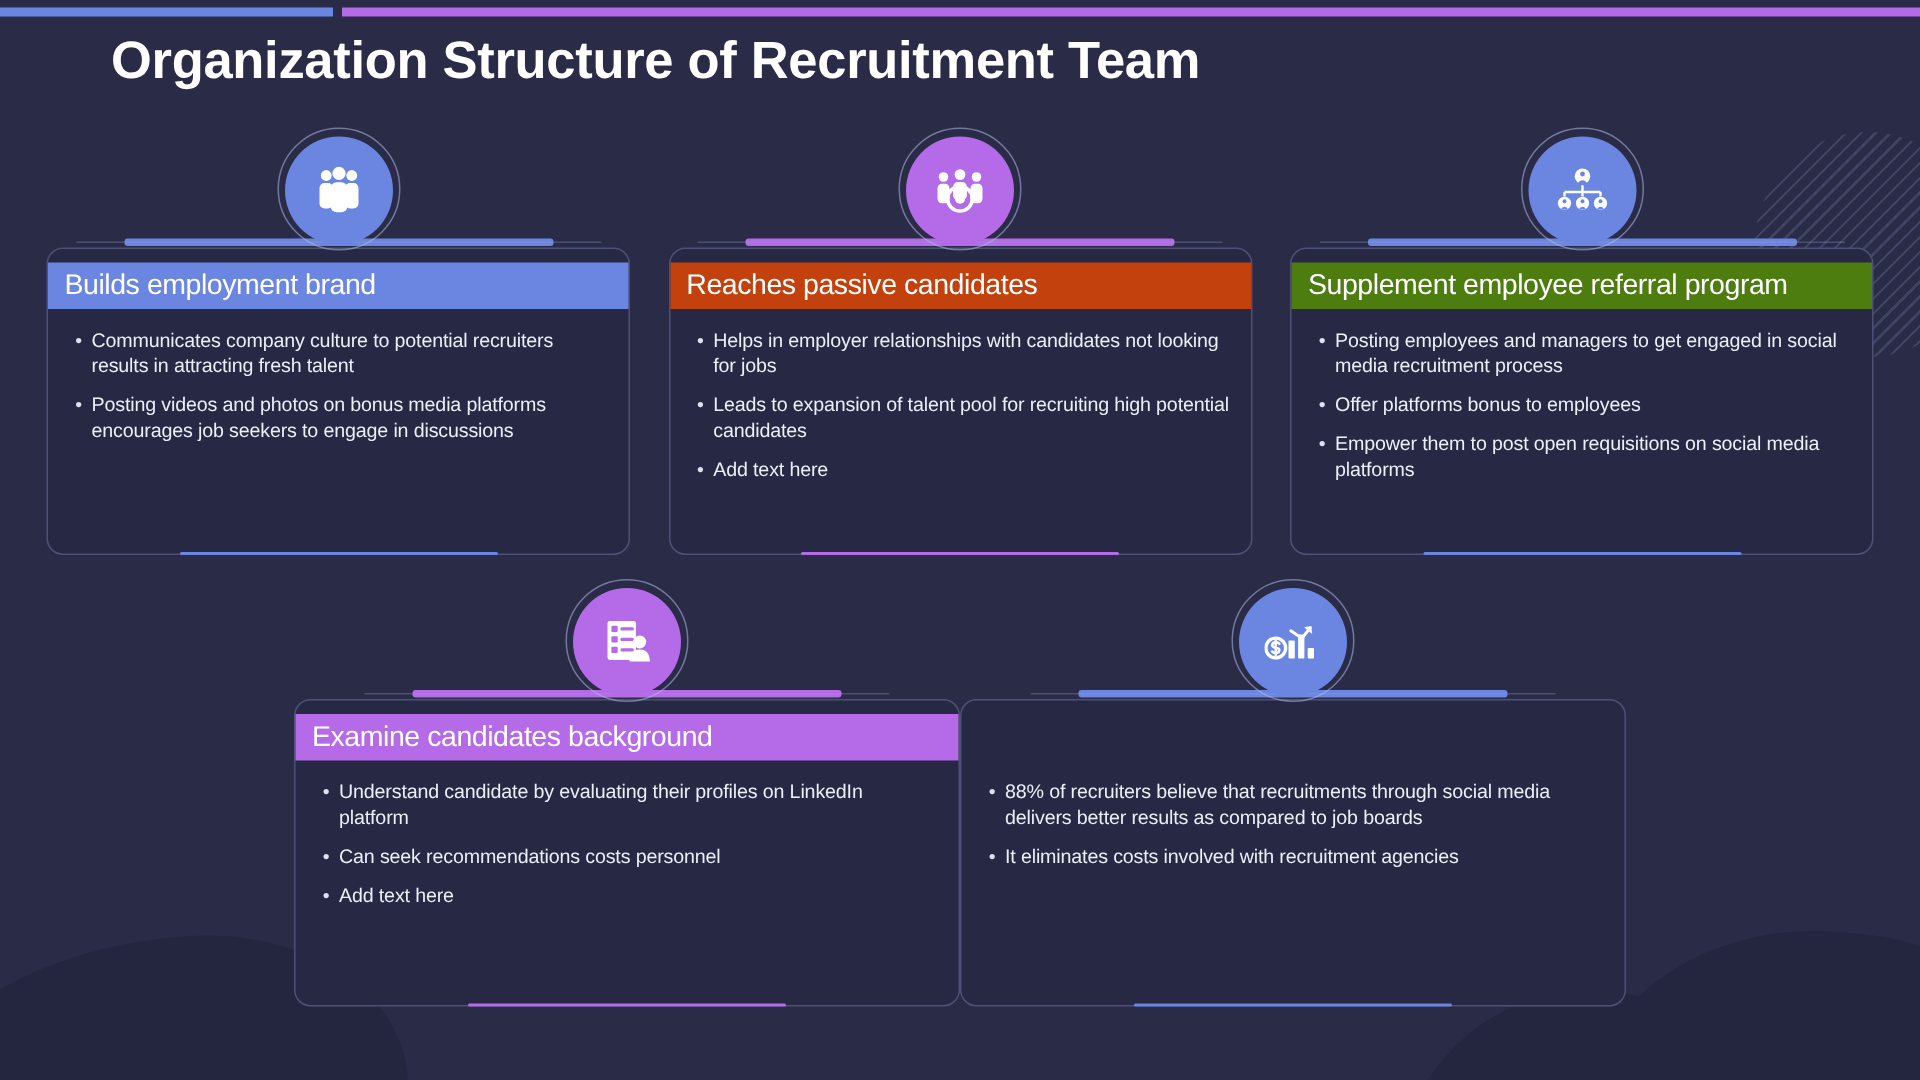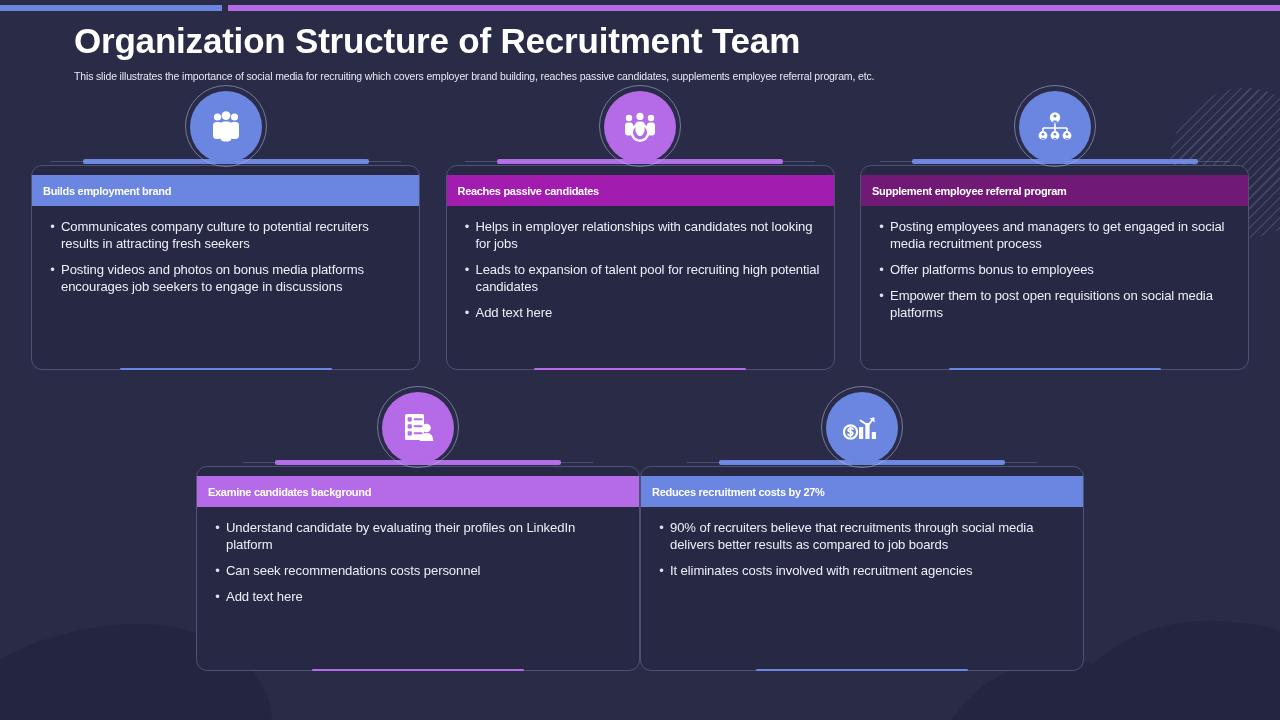--- a/index.html
+++ b/index.html
@@ -168,22 +168,22 @@
     position: absolute;
     top: 9px;
     left: 0;
     right: 0;
     height: 31px;
     display: flex;
     align-items: center;
     padding-left: 11px;
   }
   .card-head-text {
-    font-size: 11px;
-    font-weight: bold;
+    font-size: 19px;
+    font-weight: normal;
     color: #ffffff;
     letter-spacing: -0.3px;
     white-space: nowrap;
   }
 
   
   .bullets {
     position: absolute;
     top: 52px;
     left: 12px;
@@ -227,21 +227,20 @@
   <div class="wave-right2"></div>
   <div class="wave-right"></div>
   <div class="hatch-circle"></div>
 </div>
 
 <div class="topbar blue"></div>
 <div class="topbar purple"></div>
 
 <div class="header">
   <div class="slide-title">Organization Structure of Recruitment Team</div>
-  <div class="slide-subtitle">This slide illustrates the importance of social media for recruiting which covers employer brand building, reaches passive candidates, supplements employee referral program, etc.</div>
 </div>
 
 <div class="row row-top">
 
   <div class="card">
     <div class="cap">
       <div class="stand" style="background:#6b86e0"></div>
       <div class="ring"></div>
       <div class="disc" style="background:#6b86e0">
         <svg width="36" height="32" viewBox="0 0 36 32" fill="#ffffff">
@@ -253,21 +252,21 @@
             <rect x="12.4" y="10.5" width="11.2" height="20" rx="4"></rect>
         </svg>
       </div>
     </div>
     <div class="card-head" style="background:#6b86e0">
       <span class="card-head-text">Builds employment brand</span>
     </div>
     <div class="bullets">
       <div class="bullet">
         <span class="bullet-dot">•</span>
-        <span class="bullet-text">Communicates company culture to potential recruiters results in attracting fresh seekers</span>
+        <span class="bullet-text">Communicates company culture to potential recruiters results in attracting fresh talent</span>
       </div>
       <div class="bullet">
         <span class="bullet-dot">•</span>
         <span class="bullet-text">Posting videos and photos on bonus media platforms encourages job seekers to engage in discussions</span>
       </div>
     </div>
     <div class="card-underline" style="background:#6b86e0"></div>
   </div>
 
   <div class="card">
@@ -280,21 +279,21 @@
             <rect x="3" y="11.5" width="8" height="13" rx="3"></rect>
           <circle cx="29" cy="7" r="3.2"></circle>
             <rect x="25" y="11.5" width="8" height="13" rx="3"></rect>
           <circle cx="18" cy="5.4" r="3.6"></circle>
             <rect x="13.4" y="10.4" width="9.2" height="12" rx="3.2"></rect>
           <circle cx="18" cy="21.5" r="8.2" fill="none" stroke="#ffffff" stroke-width="2.4"></circle>
           <circle cx="18" cy="21.5" r="3.4"></circle>
         </svg>
       </div>
     </div>
-    <div class="card-head" style="background:#a21caf">
+    <div class="card-head" style="background:#c2410c">
       <span class="card-head-text">Reaches passive candidates</span>
     </div>
     <div class="bullets">
       <div class="bullet">
         <span class="bullet-dot">•</span>
         <span class="bullet-text">Helps in employer relationships with candidates not looking for jobs</span>
       </div>
       <div class="bullet">
         <span class="bullet-dot">•</span>
         <span class="bullet-text">Leads to expansion of talent pool for recruiting high potential candidates</span>
@@ -322,21 +321,21 @@
           <path d="M7 26.8 a2.6 2.6 0 0 0 -2.4 1.8 h4.8 a2.6 2.6 0 0 0 -2.4 -1.8z" fill="#6b86e0" stroke="none"></path>
           <circle cx="19" cy="24.5" r="4.4" fill="#ffffff" stroke="none"></circle>
           <circle cx="19" cy="23.2" r="1.3" fill="#6b86e0" stroke="none"></circle>
           <path d="M19 26.8 a2.6 2.6 0 0 0 -2.4 1.8 h4.8 a2.6 2.6 0 0 0 -2.4 -1.8z" fill="#6b86e0" stroke="none"></path>
           <circle cx="31" cy="24.5" r="4.4" fill="#ffffff" stroke="none"></circle>
           <circle cx="31" cy="23.2" r="1.3" fill="#6b86e0" stroke="none"></circle>
           <path d="M31 26.8 a2.6 2.6 0 0 0 -2.4 1.8 h4.8 a2.6 2.6 0 0 0 -2.4 -1.8z" fill="#6b86e0" stroke="none"></path>
         </svg>
       </div>
     </div>
-    <div class="card-head" style="background:#701a75">
+    <div class="card-head" style="background:#4d7c0f">
       <span class="card-head-text">Supplement employee referral program</span>
     </div>
     <div class="bullets">
       <div class="bullet">
         <span class="bullet-dot">•</span>
         <span class="bullet-text">Posting employees and managers to get engaged in social media recruitment process</span>
       </div>
       <div class="bullet">
         <span class="bullet-dot">•</span>
         <span class="bullet-text">Offer platforms bonus to employees</span>
@@ -400,27 +399,24 @@
           <circle cx="7.5" cy="20" r="6.6" fill="none" stroke="#ffffff" stroke-width="2.2"></circle>
           <path d="M7.5 15.4 v9.2 M9.9 17.2 a2.6 2.2 0 0 0 -4.8 1 c0 2.4 4.8 0.8 4.8 3.2 a2.6 2.2 0 0 1 -4.8 1" fill="none" stroke="#ffffff" stroke-width="1.7" stroke-linecap="round"></path>
           <rect x="16" y="15" width="4.2" height="12" rx="0.6"></rect>
           <rect x="22.4" y="11" width="4.2" height="16" rx="0.6"></rect>
           <rect x="28.8" y="20" width="4.2" height="7" rx="0.6"></rect>
           <path d="M17.5 8.5 L25 13.5 L30.5 6.5" fill="none" stroke="#ffffff" stroke-width="1.9" stroke-linecap="round" stroke-linejoin="round"></path>
           <path d="M31.8 10.6 L31.2 5.4 L26.4 6.2 z"></path>
         </svg>
       </div>
     </div>
-    <div class="card-head" style="background:#6b86e0">
-      <span class="card-head-text">Reduces recruitment costs by 27%</span>
-    </div>
     <div class="bullets">
       <div class="bullet">
         <span class="bullet-dot">•</span>
-        <span class="bullet-text">90% of recruiters believe that recruitments through social media delivers better results as compared to job boards</span>
+        <span class="bullet-text">88% of recruiters believe that recruitments through social media delivers better results as compared to job boards</span>
       </div>
       <div class="bullet">
         <span class="bullet-dot">•</span>
         <span class="bullet-text">It eliminates costs involved with recruitment agencies</span>
       </div>
     </div>
     <div class="card-underline" style="background:#6b86e0"></div>
   </div>
 
 </div>

